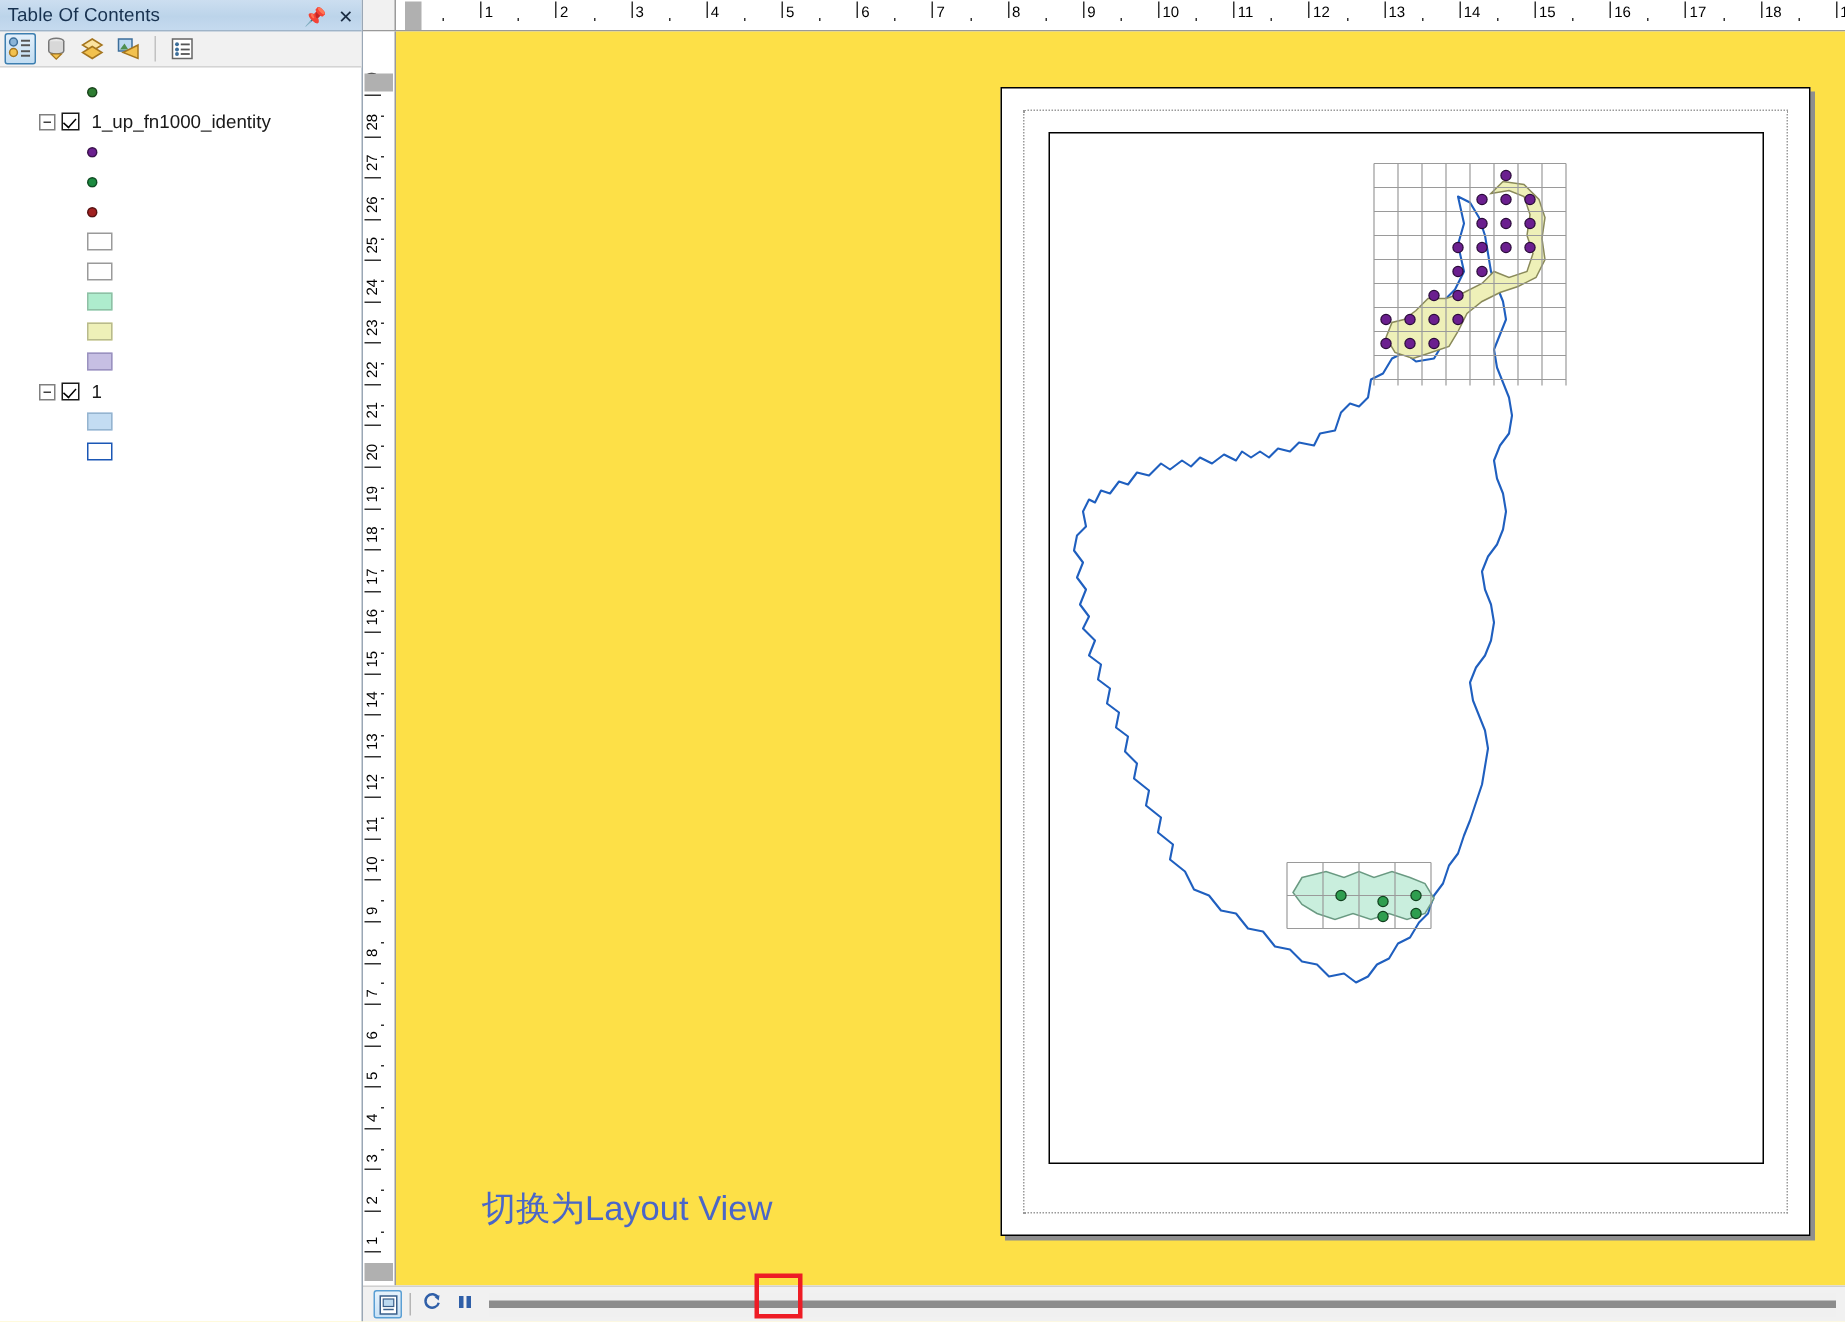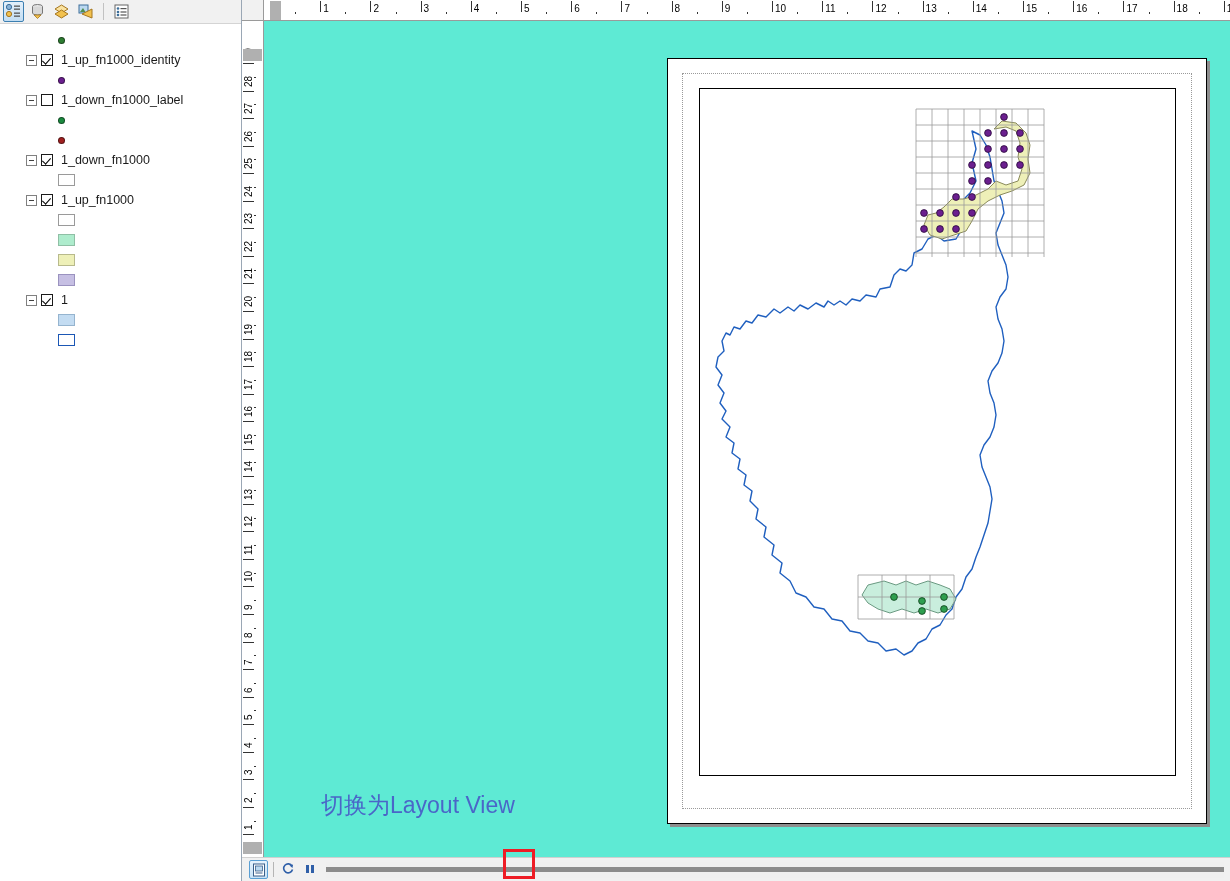--- a/index.html
+++ b/index.html
@@ -139,21 +139,21 @@
   .rv-minor { left: 12px; height: 1px; width: 2px; }
   .rv-num {
     position: absolute; left: 2px; font-size: 10px; color: #000;
     line-height: 10px; transform: rotate(-90deg); transform-origin: left top;
     white-space: nowrap;
   }
 
   
   #layout-canvas {
     position: absolute; left: 22px; top: 21px; right: 0; bottom: 24px;
-    background: #5eead4; overflow: hidden;
+    background: #fde047; overflow: hidden;
   }
 
   
   #page-sheet {
     position: absolute; left: 403px; top: 37px;
     width: 540px; height: 766px;
     background: #ffffff;
     border: 1px solid #000000;
     box-shadow: 3px 3px 0 0 #8e8e8e;
   }
@@ -211,20 +211,27 @@
     pointer-events: none;
   }
 </style>
 </head>
 <body>
 
 <div id="app">
 
   <div id="toc-panel">
 
+    <div id="toc-titlebar">
+      <div id="toc-title">Table Of Contents</div>
+      <div id="toc-titlebar-buttons">
+        <div class="tb-btn">📌</div>
+        <div class="tb-btn">✕</div>
+      </div>
+    </div>
 
     <div id="toc-toolbar">
       <div class="toc-tool active">
         <svg width="17" height="17" viewBox="0 0 17 17">
           <circle cx="4" cy="4" r="2.6" fill="#8ab4d8" stroke="#3c6e9a" stroke-width="1"></circle>
           <circle cx="4" cy="11" r="2.6" fill="#f2c14e" stroke="#a5761f" stroke-width="1"></circle>
           <rect x="9" y="2.5" width="6" height="1.3" fill="#555"></rect>
           <rect x="9" y="5.5" width="6" height="1.3" fill="#555"></rect>
           <rect x="9" y="9.5" width="6" height="1.3" fill="#555"></rect>
           <rect x="9" y="12.5" width="6" height="1.3" fill="#555"></rect>
@@ -271,43 +278,28 @@
             <div class="sym-dot" style="background: rgb(46, 125, 50);"></div>
           </div>
           <div class="tree-row layer-row">
             <div class="expander"></div>
             <div class="chk checked"></div>
             <div class="layer-name">1_up_fn1000_identity</div>
           </div>
           <div class="sym-row">
             <div class="sym-dot" style="background: rgb(107, 31, 143);"></div>
           </div>
-          <div class="tree-row layer-row">
-            <div class="expander"></div>
-            <div class="chk"></div>
-            <div class="layer-name">1_down_fn1000_label</div>
-          </div>
           <div class="sym-row">
             <div class="sym-dot" style="background: rgb(27, 138, 63);"></div>
           </div>
           <div class="sym-row">
             <div class="sym-dot" style="background: rgb(160, 32, 32);"></div>
           </div>
-          <div class="tree-row layer-row">
-            <div class="expander"></div>
-            <div class="chk checked"></div>
-            <div class="layer-name">1_down_fn1000</div>
-          </div>
           <div class="sym-row">
             <div class="sym-box" style="background: rgb(255, 255, 255); border-color: rgb(154, 154, 154);"></div>
-          </div>
-          <div class="tree-row layer-row">
-            <div class="expander"></div>
-            <div class="chk checked"></div>
-            <div class="layer-name">1_up_fn1000</div>
           </div>
           <div class="sym-row">
             <div class="sym-box" style="background: rgb(255, 255, 255); border-color: rgb(154, 154, 154);"></div>
           </div>
           <div class="sym-row">
             <div class="sym-box" style="background: rgb(174, 236, 205); border-color: rgb(143, 191, 165);"></div>
           </div>
           <div class="sym-row">
             <div class="sym-box" style="background: rgb(238, 240, 184); border-color: rgb(184, 186, 140);"></div>
           </div>

